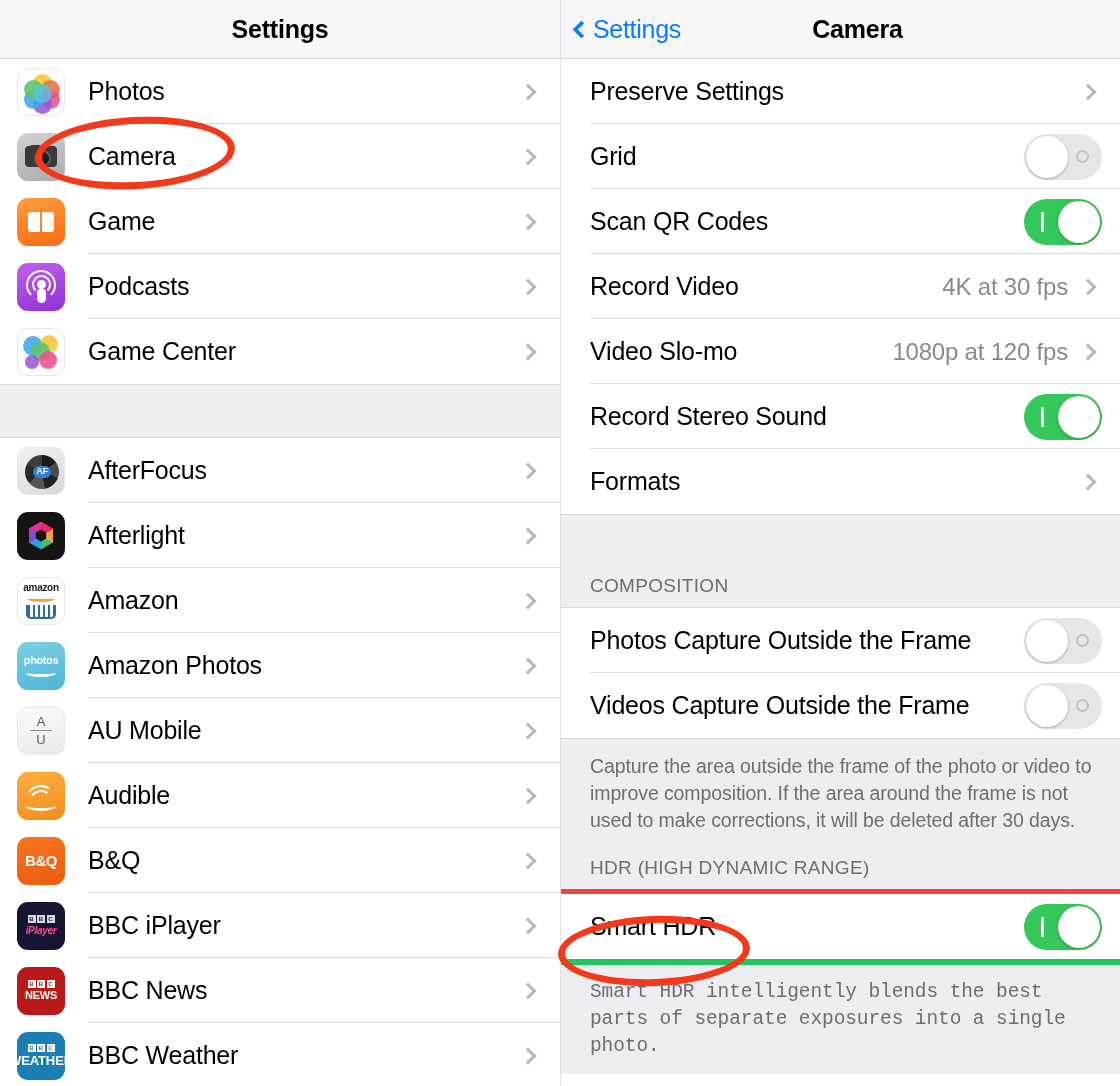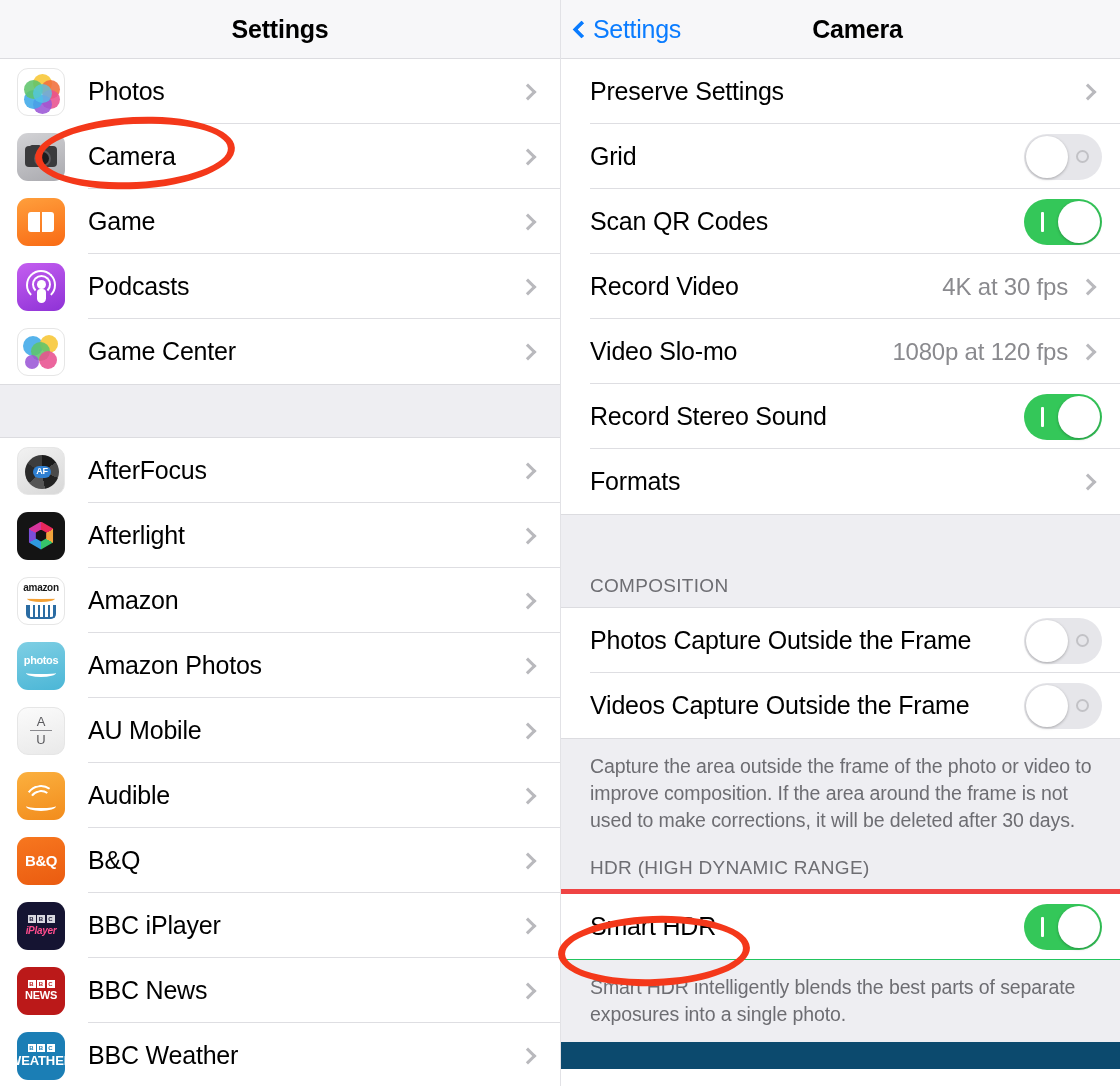--- a/index.html
+++ b/index.html
@@ -608,20 +608,20 @@
       <div class="row no-icon last">
         <div class="row-label">Smart HDR</div>
         <div class="row-spacer"></div>
         <div class="toggle on">
           <span class="mark"></span>
           <span class="knob"></span>
         </div>
       </div>
     </div>
 
-    <div style="border-top:1px solid #22c55e;background:#0c4a6e;height:110px;">
+    <div style="border-top:6px solid #22c55e;background:#0c4a6e;height:110px;font-family:Liberation Mono, monospace;">
       <div class="group-footer">Smart HDR intelligently blends the best parts of separate exposures into a single photo.</div>
     </div>
 
   </div>
 
   <div class="annot" id="annot-smart-hdr"></div>
 </div>
 
 </body></html>

